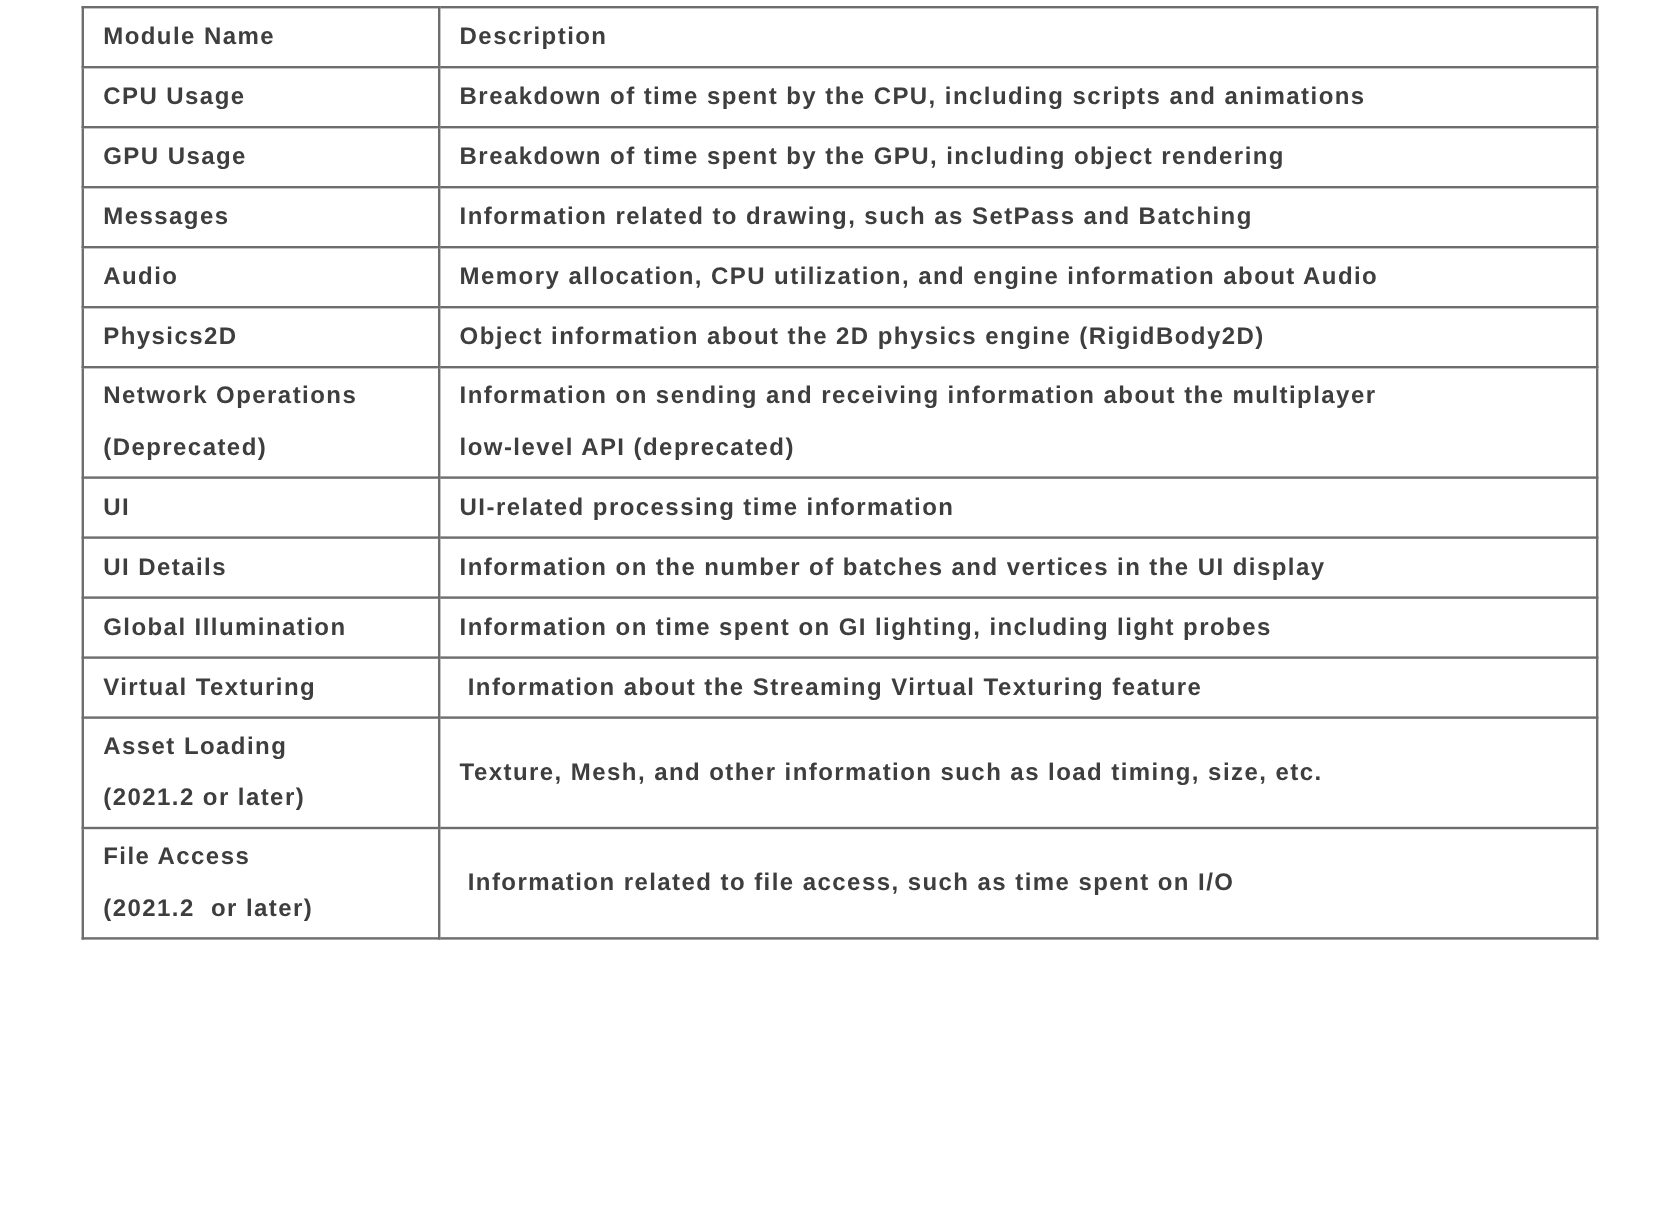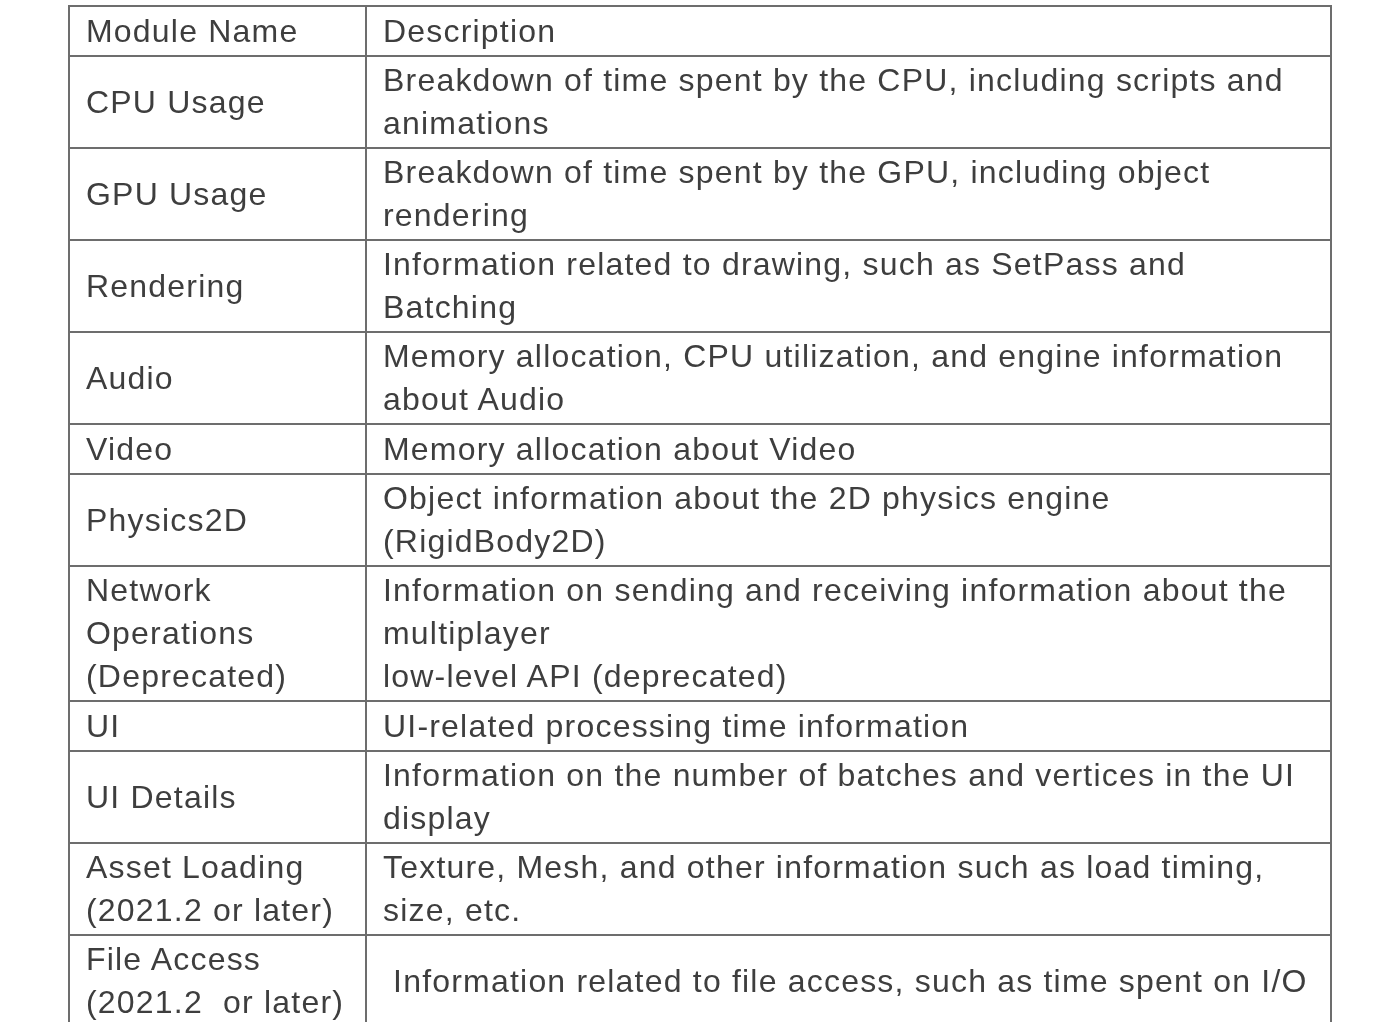--- a/index.html
+++ b/index.html
@@ -21,22 +21,22 @@
     width: 1262px;
     border-collapse: collapse;
     table-layout: fixed;
   }
   col.col-module { width: 297px; }
   col.col-desc   { width: 965px; }
   .module-table th,
   .module-table td {
     border: 2px solid #6d6d6d;
     color: #3e3e3e;
-    font-size: 32px;
-    font-weight: 400;
+    font-size: 20px;
+    font-weight: 700;
     letter-spacing: 1.2px;
     line-height: 43px;
     height: 44px;
     padding: 2px 8px 2px 16px;
     text-align: left;
     vertical-align: middle;
     white-space: pre-wrap;
     background: #ffffff;
     overflow: hidden;
   }
@@ -58,50 +58,54 @@
   <tbody>
       <tr>
     <td>CPU Usage</td>
     <td>Breakdown of time spent by the CPU, including scripts and animations</td>
   </tr>
       <tr>
     <td>GPU Usage</td>
     <td>Breakdown of time spent by the GPU, including object rendering</td>
   </tr>
       <tr>
-    <td>Rendering</td>
+    <td>Messages</td>
     <td>Information related to drawing, such as SetPass and Batching</td>
   </tr>
       <tr>
     <td>Audio</td>
     <td>Memory allocation, CPU utilization, and engine information about Audio</td>
-  </tr>
-      <tr>
-    <td>Video</td>
-    <td>Memory allocation about Video</td>
   </tr>
       <tr>
     <td>Physics2D</td>
     <td>Object information about the 2D physics engine (RigidBody2D)</td>
   </tr>
       <tr>
     <td>Network Operations
 (Deprecated)</td>
     <td>Information on sending and receiving information about the multiplayer
 low-level API (deprecated)</td>
   </tr>
       <tr>
     <td>UI</td>
     <td>UI-related processing time information</td>
   </tr>
       <tr>
     <td>UI Details</td>
     <td>Information on the number of batches and vertices in the UI display</td>
   </tr>
       <tr>
+    <td>Global Illumination</td>
+    <td>Information on time spent on GI lighting, including light probes</td>
+  </tr>
+      <tr>
+    <td>Virtual Texturing</td>
+    <td> Information about the Streaming Virtual Texturing feature</td>
+  </tr>
+      <tr>
     <td>Asset Loading
 (2021.2 or later)</td>
     <td>Texture, Mesh, and other information such as load timing, size, etc.</td>
   </tr>
       <tr>
     <td>File Access
 (2021.2  or later)</td>
     <td> Information related to file access, such as time spent on I/O</td>
   </tr>
     </tbody>

